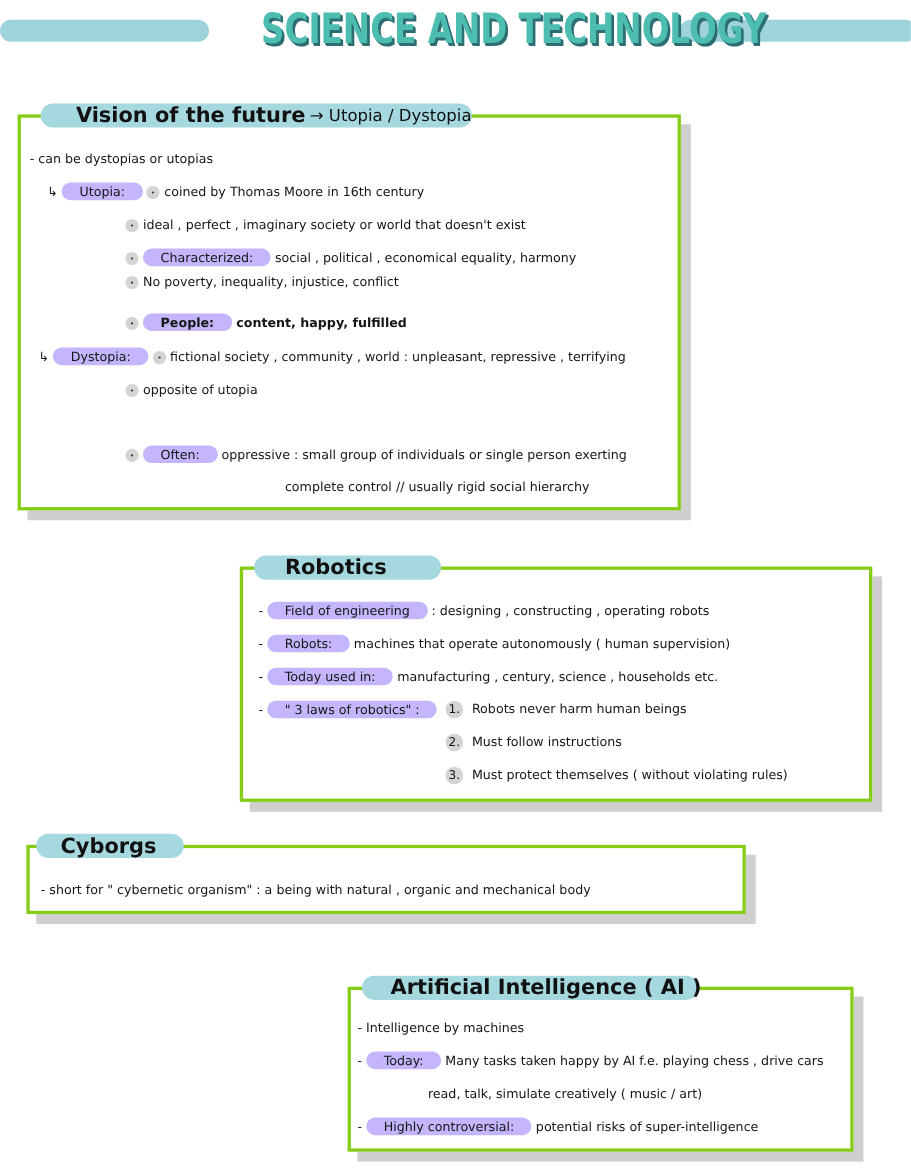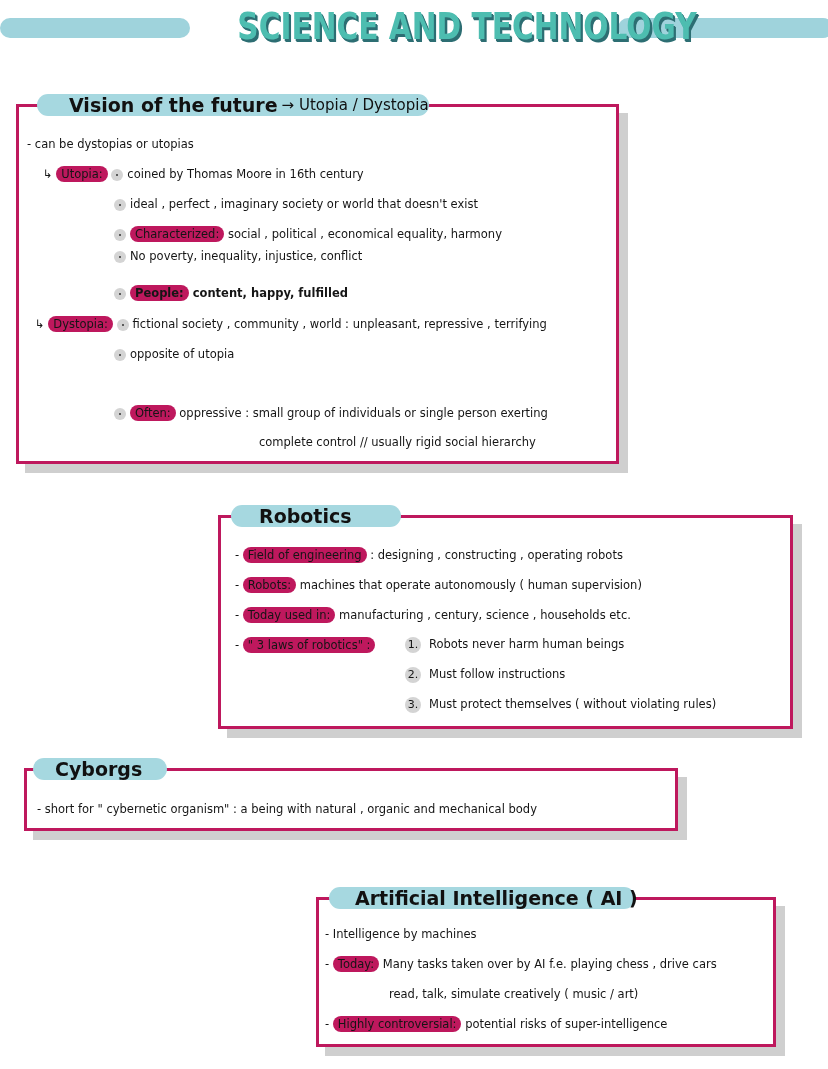--- a/index.html
+++ b/index.html
@@ -1,24 +1,24 @@
 <!DOCTYPE html>
 <html><head>
 <meta charset="utf-8">
 <style>
   html,body{margin:0;padding:0;background:#ffffff;}
   body{width:828px;height:1069px;position:relative;overflow:hidden;font-family:"DejaVu Sans",sans-serif;color:#1a1a1a;}
   .title-bar{position:absolute;top:18px;height:20px;background:#9fd3dc;border-radius:10px;}
   .page-title{position:absolute;left:190px;top:4px;width:430px;text-align:center;font-family:"DejaVu Sans",sans-serif;font-weight:bold;font-size:38px;letter-spacing:0px;color:#4dbdb0;text-shadow:2px 2px 0 #2d6e73, 3px 3px 0 #2d6e73;transform:scaleX(0.78);transform-origin:center;white-space:nowrap;}
-  .box{position:absolute;border:3px solid #be185d;background:#fff;box-shadow:9px 9px 0 #cfcfcf;}
+  .box{position:absolute;border:3px solid #84cc16;background:#fff;box-shadow:9px 9px 0 #cfcfcf;}
   .pill{position:absolute;top:-13px;height:22px;background:#a6d8e0;border-radius:12px;padding:0 14px;display:flex;align-items:center;white-space:nowrap;}
   .pill .head{font-weight:bold;font-size:19px;color:#111;font-family:"DejaVu Sans",sans-serif;}
   .pill .sub{font-size:15px;margin-left:4px;color:#111;}
   .line{position:absolute;font-size:11.5px;white-space:nowrap;color:#151515;}
-  .hl{background:#be185d;border-radius:8px;padding:1px 5px;}
+  .hl{background:#c4b5fd;border-radius:8px;padding:1px 16px;}
   .dot{display:inline-block;width:12px;height:12px;border-radius:50%;background:#d4d4d4;vertical-align:middle;margin-right:4px;position:relative;}
   .dot::after{content:"";position:absolute;left:5px;top:5px;width:2px;height:2px;background:#333;border-radius:50%;}
   .num{display:inline-block;width:16px;height:16px;border-radius:50%;background:#d4d4d4;text-align:center;line-height:16px;font-size:11px;margin-right:8px;}
 </style>
 </head>
 <body>
 
 <div class="title-bar" style="left:0;width:190px;"></div>
 <div class="title-bar" style="left:618px;width:215px;"></div>
 <div class="page-title">SCIENCE AND TECHNOLOGY</div>
@@ -102,20 +102,20 @@
   <div class="line" style="left:10px;top:31px;">- short for " cybernetic organism" : a being with natural , organic and mechanical body</div>
 </div>
 
 <div class="box" style="left:316px;top:897px;width:454px;height:144px;">
   <div class="pill" style="left:10px;width:278px;">
     <span class="head" style="margin-left:12px;">Artificial Intelligence ( AI )</span>
   </div>
   <div class="line" style="left:6px;top:27px;">- Intelligence by machines</div>
   <div class="line" style="left:6px;top:57px;">
     <span>- </span><span class="hl">Today:</span>
-    <span>Many tasks taken over by AI f.e. playing chess , drive cars</span>
+    <span>Many tasks taken happy by AI f.e. playing chess , drive cars</span>
   </div>
   <div class="line" style="left:70px;top:87px;">read, talk, simulate creatively ( music / art)</div>
   <div class="line" style="left:6px;top:117px;">
     <span>- </span><span class="hl">Highly controversial:</span>
     <span>potential risks of super-intelligence</span>
   </div>
 </div>
 
 </body></html>

